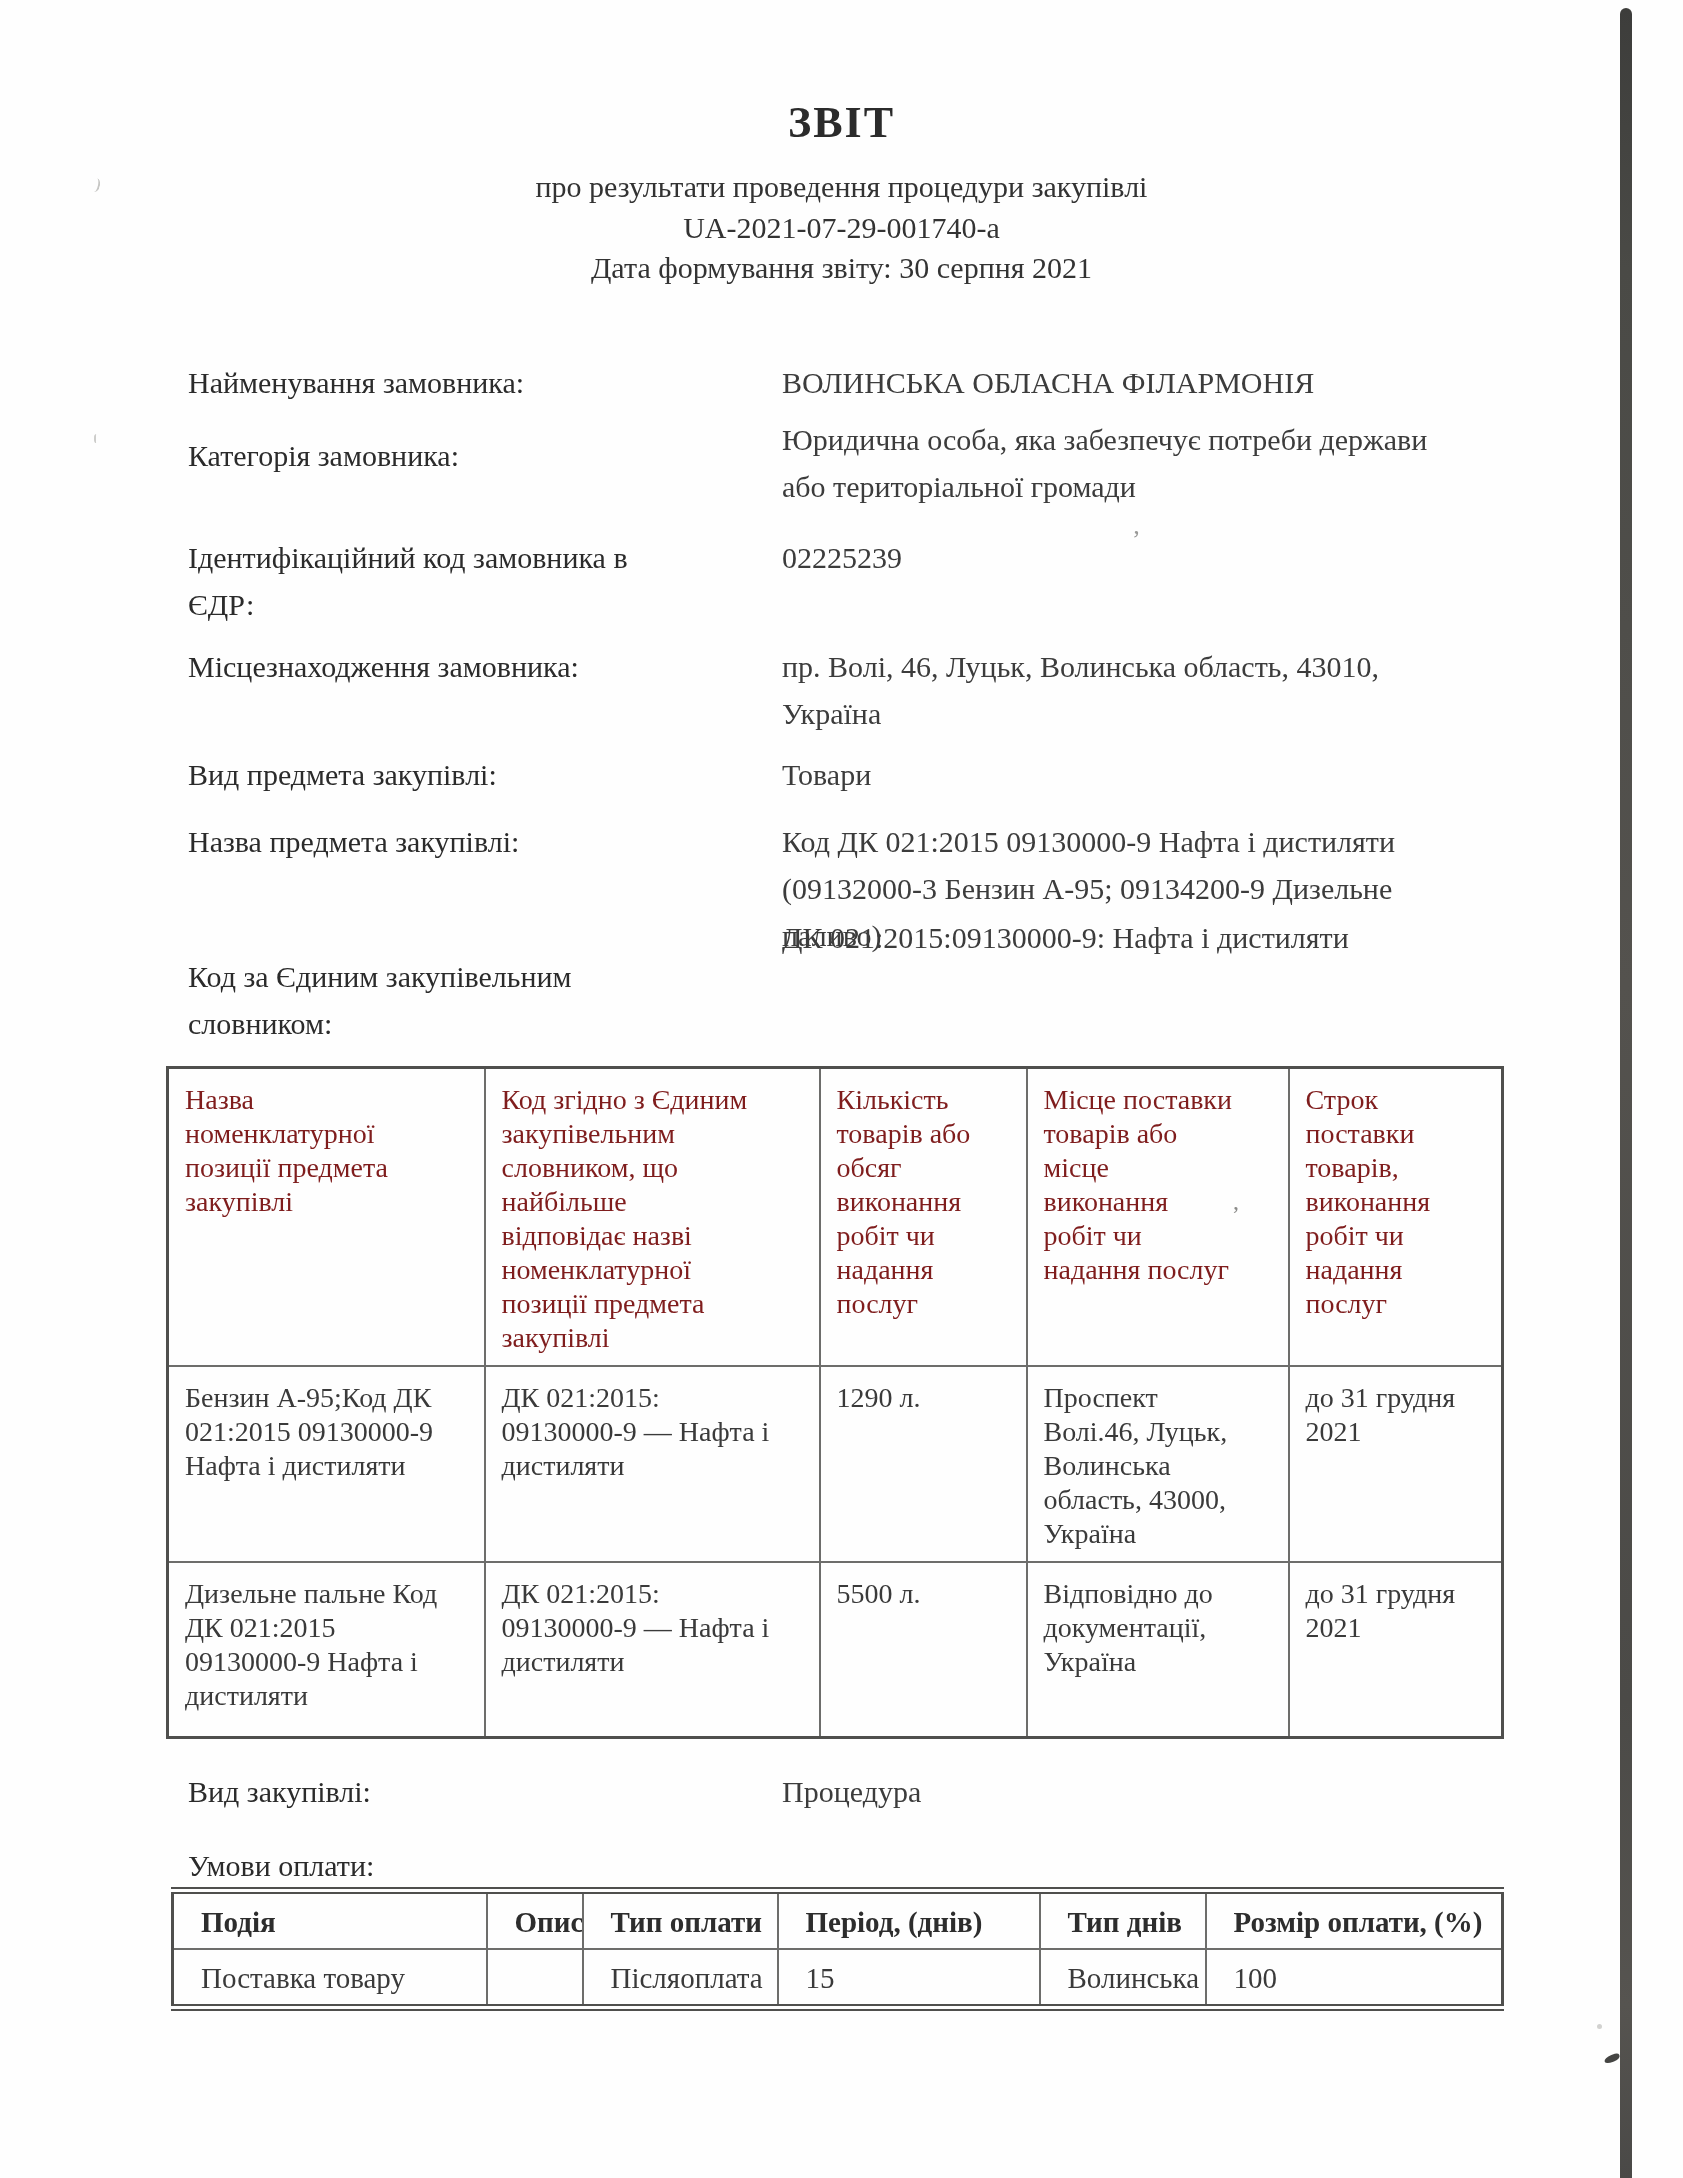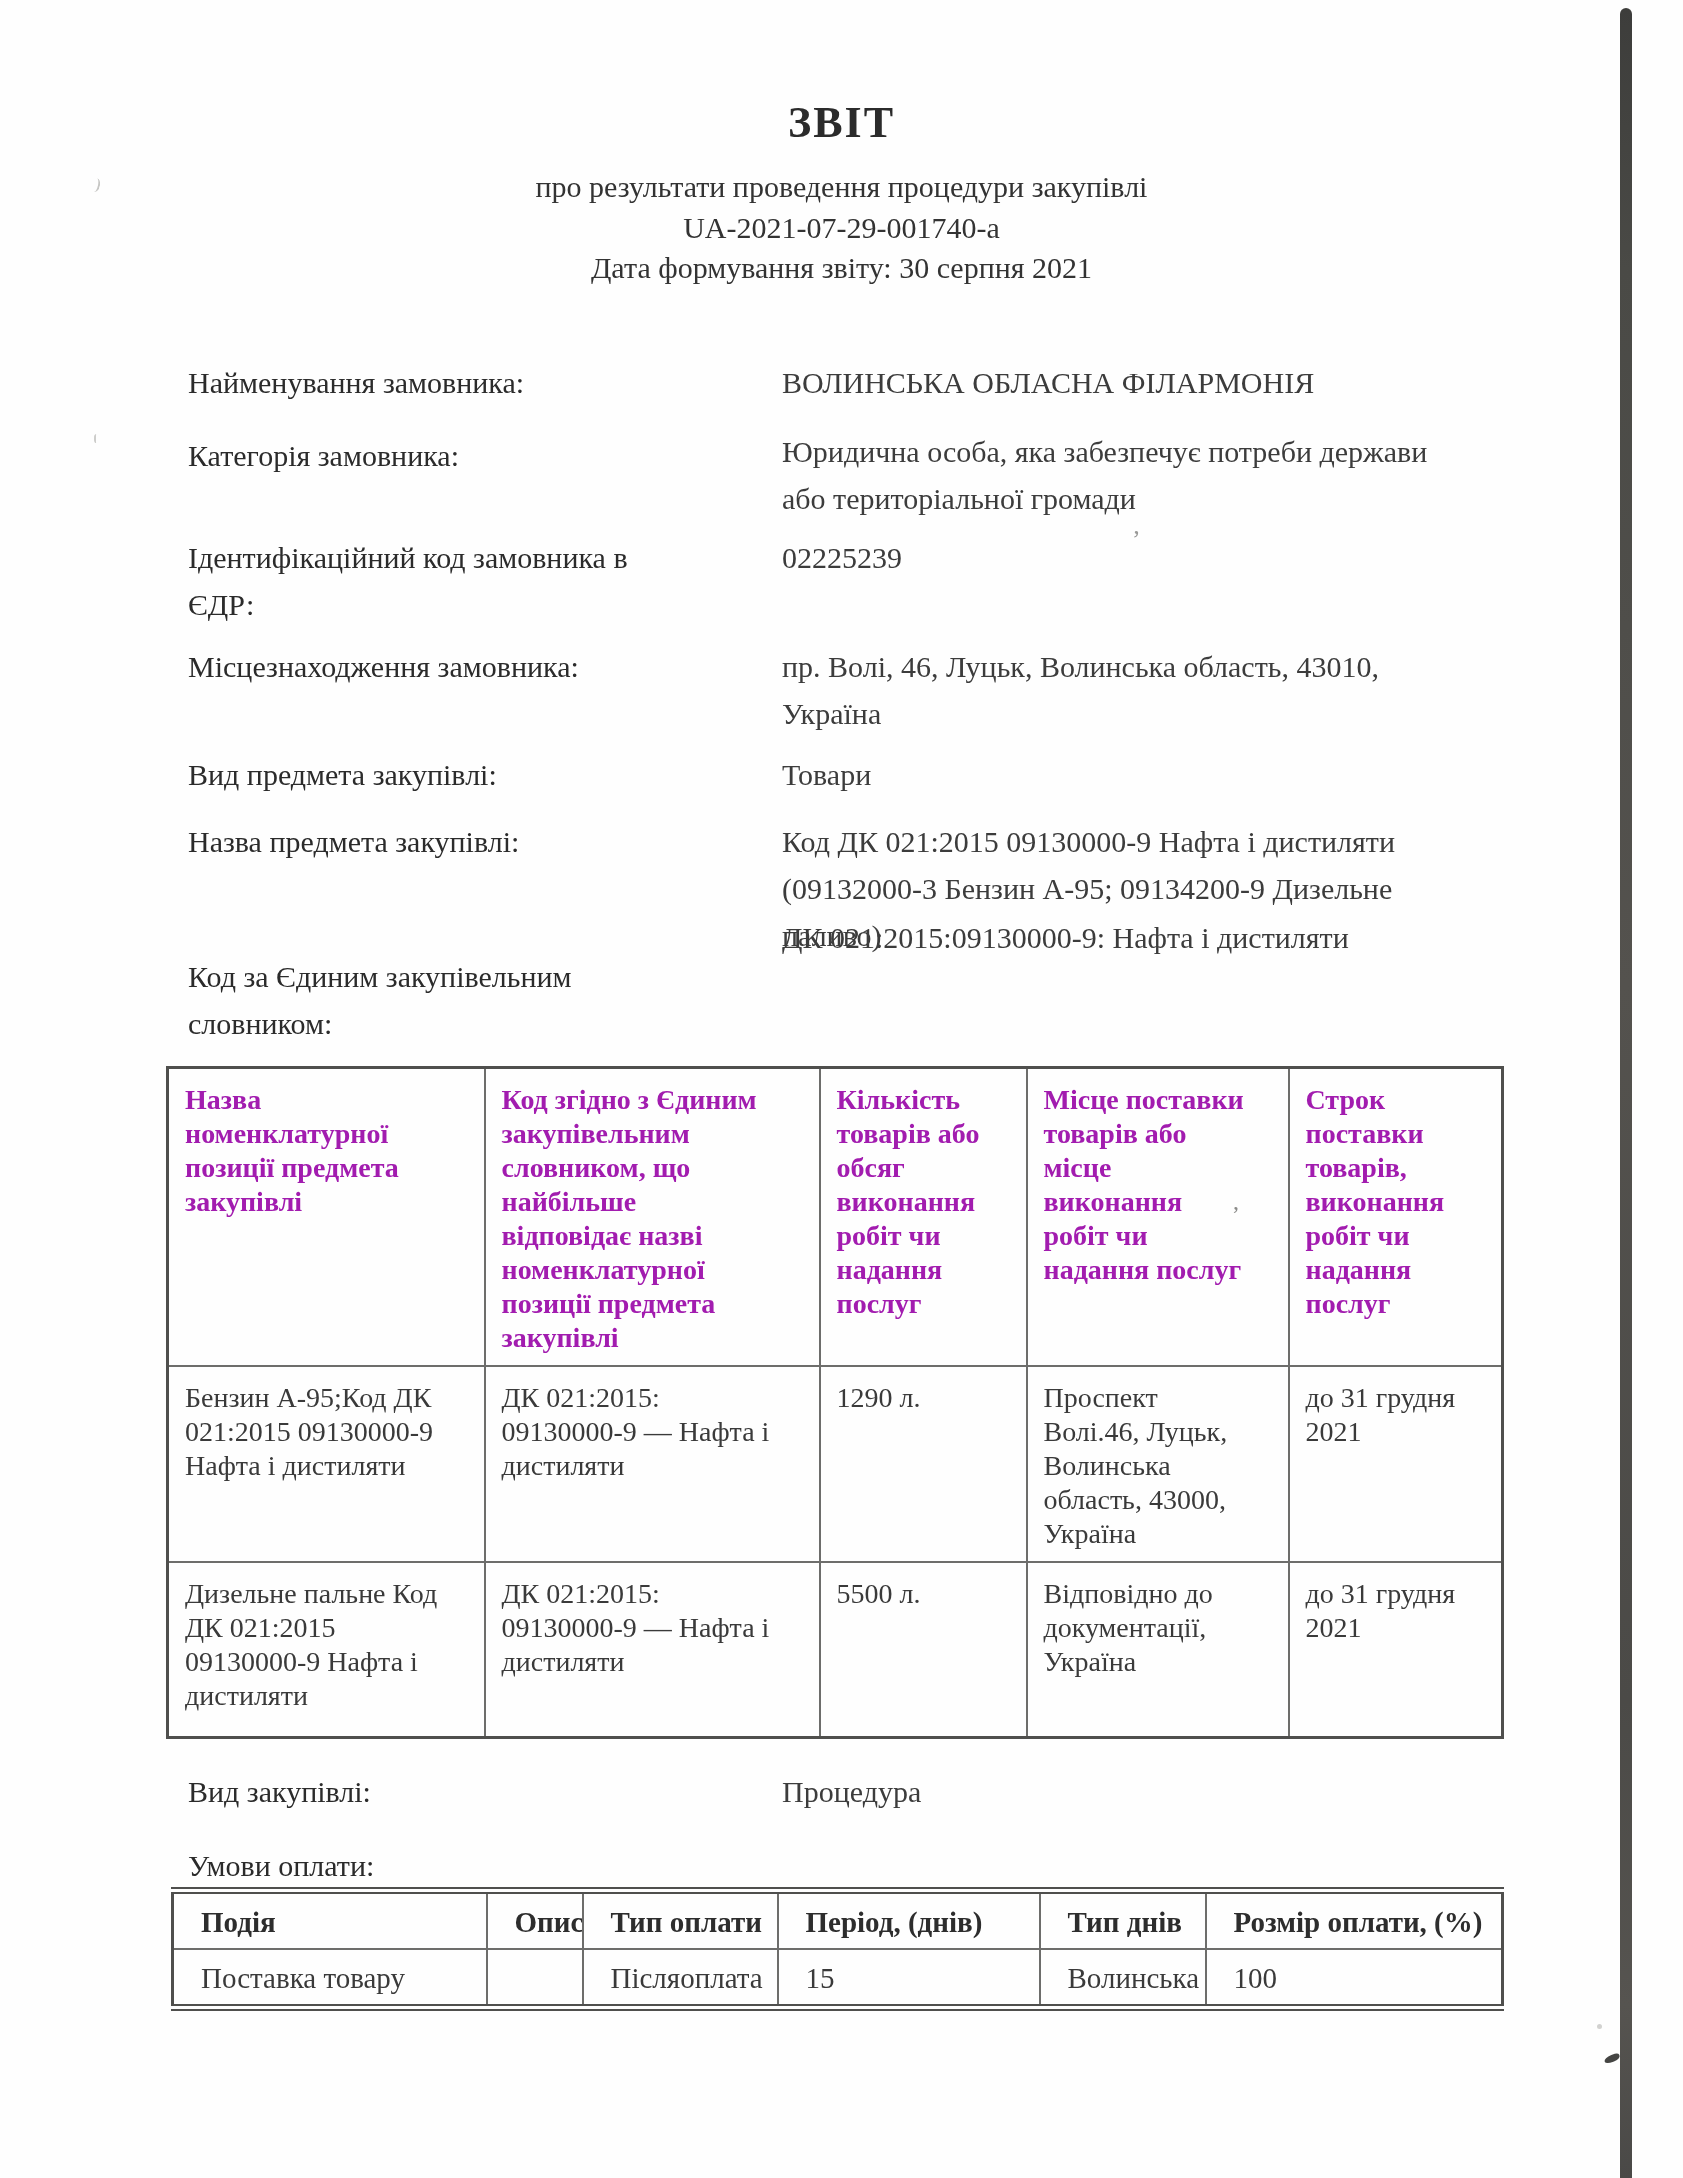--- a/index.html
+++ b/index.html
@@ -26,21 +26,21 @@
   table { border-collapse:collapse; table-layout:fixed; background:transparent; }
   .items-table {
     position:absolute; left:166px; top:1066px; width:1335px;
     border:3px solid #4f4f4d;
   }
   .items-table th, .items-table td {
     border:2px solid #6d6d6b; vertical-align:top; text-align:left;
     font-size:28px; line-height:34px; white-space:pre-line;
     padding:14px 14px 10px 16px; overflow:hidden;
   }
-  .items-table th { font-weight:bold; color:#a21caf; height:269px; }
+  .items-table th { font-weight:normal; color:#7f1d1d; height:269px; }
   .items-table td { color:#3a3a3a; }
   .items-table tr.row-1 td { height:166px; }
   .items-table tr.row-2 td { height:149px; }
 
   .pay-table {
     position:absolute; left:171px; top:1887px; width:1331px;
     border:3px solid #4f4f4d; border-top:7px double #4f4f4d; border-bottom:7px double #4f4f4d;
   }
   .pay-table th, .pay-table td {
     border:2px solid #6d6d6b; vertical-align:top; text-align:left;
@@ -73,21 +73,21 @@
 
   <div class="center-line doc-title" style="top:97px;">ЗВІТ</div>
   <div class="center-line doc-sub" style="top:167px;">про результати проведення процедури закупівлі</div>
   <div class="center-line doc-sub" style="top:208px;">UA-2021-07-29-001740-a</div>
   <div class="center-line doc-sub" style="top:248px;">Дата формування звіту: 30 серпня 2021</div>
 
   <div class="kv-label" style="top:359px;">Найменування замовника:</div>
   <div class="kv-value" style="top:359px;">ВОЛИНСЬКА ОБЛАСНА ФІЛАРМОНІЯ</div>
 
   <div class="kv-label" style="top:432px;">Категорія замовника:</div>
-  <div class="kv-value" style="top:428px;">Юридична особа, яка забезпечує потреби держави
+  <div class="kv-value" style="top:416px;">Юридична особа, яка забезпечує потреби держави
 або територіальної громади</div>
 
   <div class="kv-label" style="top:534px;">Ідентифікаційний код замовника в
 ЄДР:</div>
   <div class="kv-value" style="top:534px;">02225239</div>
 
   <div class="kv-label" style="top:643px;">Місцезнаходження замовника:</div>
   <div class="kv-value" style="top:643px;">пр. Волі, 46, Луцьк, Волинська область, 43010,
 Україна</div>
 

